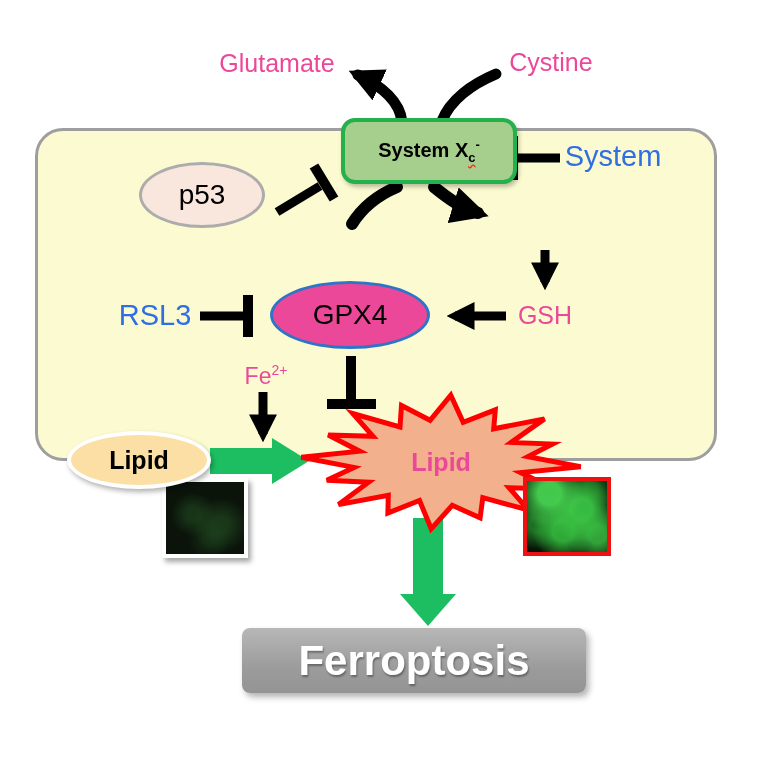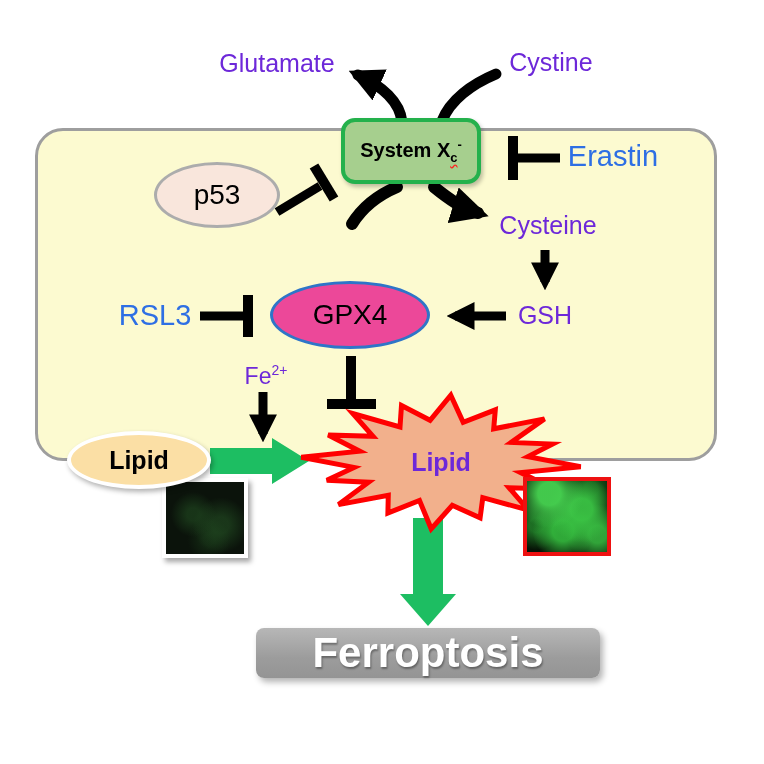--- a/index.html
+++ b/index.html
@@ -8,40 +8,40 @@
     font-family:"Liberation Sans",sans-serif;overflow:hidden;
   }
   svg.layer{position:absolute;left:0;top:0;z-index:2;}
   .cell{
     position:absolute;left:35px;top:128px;width:682px;height:333px;
     background:#FCFAD0;border:3px solid #9E9E9E;border-radius:28px;
     box-sizing:border-box;z-index:1;
   }
   .lbl{
     position:absolute;transform:translate(-50%,-50%);
-    color:#6d28d9;white-space:nowrap;z-index:7;line-height:1.1;
+    color:#ec4899;white-space:nowrap;z-index:7;line-height:1.1;
   }
   .metab{font-size:25px;}
   .inhib{font-size:29px;color:#2E6FE4;}
   .node{
     position:absolute;box-sizing:border-box;z-index:6;
     display:flex;align-items:center;justify-content:center;
   }
   .sysbox{
-    left:341px;top:118px;width:140px;height:66px;
+    left:341px;top:118px;width:176px;height:66px;
     background:#A6CF8E;border:4px solid #24B14C;border-radius:14px;
     box-shadow:2px 3px 4px rgba(0,0,0,0.25);
     font-weight:bold;font-size:20px;color:#000;
   }
   .sysbox sub{font-size:13px;
     text-decoration:underline wavy #ff2020;text-decoration-skip-ink:none;
     text-underline-offset:2px;}
   .sysbox sup{font-size:13px;vertical-align:super;}
   .p53{
-    left:154px;top:162px;width:126px;height:66px;
+    left:139px;top:162px;width:126px;height:66px;
     background:#F9E6DC;border:3px solid #ACACAC;border-radius:50%;
     font-size:28px;color:#000;
   }
   .gpx4{
     left:270px;top:281px;width:160px;height:68px;
     background:#ec4899;border:3.5px solid #2E75C8;border-radius:50%;
     font-size:28px;color:#000;
   }
   .lipid{
     left:67px;top:431px;width:144px;height:58px;
@@ -68,21 +68,21 @@
       radial-gradient(circle at 45% 70%, rgba(55,195,65,.85) 0 16%, transparent 46%),
       radial-gradient(circle at 88% 75%, rgba(60,200,70,.8) 0 10%, transparent 34%),
       radial-gradient(circle at 12% 62%, rgba(45,170,55,.6) 0 9%, transparent 30%),
       radial-gradient(circle at 80% 12%, rgba(40,160,50,.55) 0 8%, transparent 28%),
       #061306;
   }
   .starlbl{
     font-size:25px;font-weight:bold;text-align:center;line-height:32px;z-index:7;
   }
   .ferro{
-    left:256px;top:628px;width:344px;height:50px;
+    left:242px;top:628px;width:344px;height:65px;
     background:linear-gradient(180deg,#B7B7B7 0%,#9C9C9C 60%,#949494 100%);
     border-radius:8px;box-shadow:3px 4px 6px rgba(0,0,0,0.3);
     font-size:42px;font-weight:bold;color:#ffffff;
     text-shadow:1px 2px 2px rgba(0,0,0,0.35);
   }
   .fe sup{font-size:14px;}
 </style>
 </head>
 <body>
 
@@ -143,22 +143,21 @@
   </div>
   <div class="node lipid">
     <span>Lipid</span>
   </div>
   <div class="node ferro">
     <span>Ferroptosis</span>
   </div>
 
   <div class="lbl metab" style="left:277px;top:64px;">Glutamate</div>
   <div class="lbl metab" style="left:551px;top:63px;text-align:center;">Cystine</div>
-  <div class="lbl inhib" style="left:613px;top:157px;">Erastin</div>
-  <div class="lbl metab" style="left:548px;top:226px;">Cysteine</div>
+  <div class="lbl inhib" style="left:613px;top:157px;">System</div>
   <div class="lbl metab" style="left:545px;top:316px;">GSH</div>
   <div class="lbl inhib" style="left:155px;top:316px;">RSL3</div>
   <div class="lbl metab fe" style="left:266px;top:376px;font-size:23px;"><span>Fe</span><sup>2+</sup></div>
   <div class="lbl starlbl" style="left:441px;top:462px;">
     <div>Lipid</div>
   </div>
 
 </div>
 
 </body></html>

